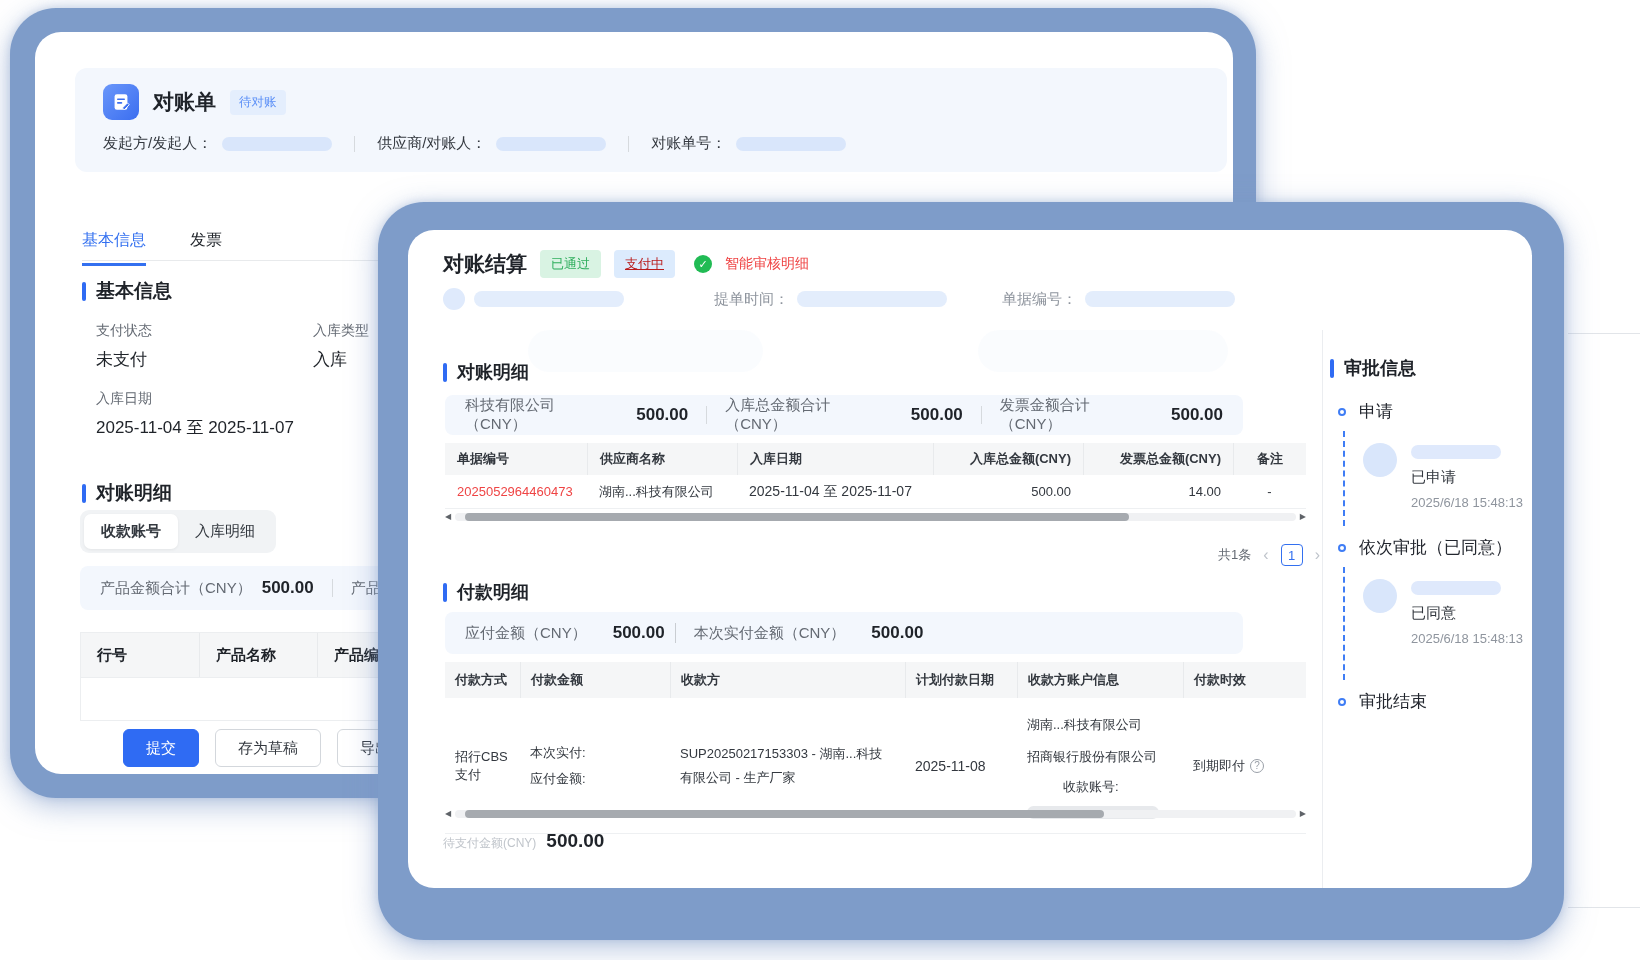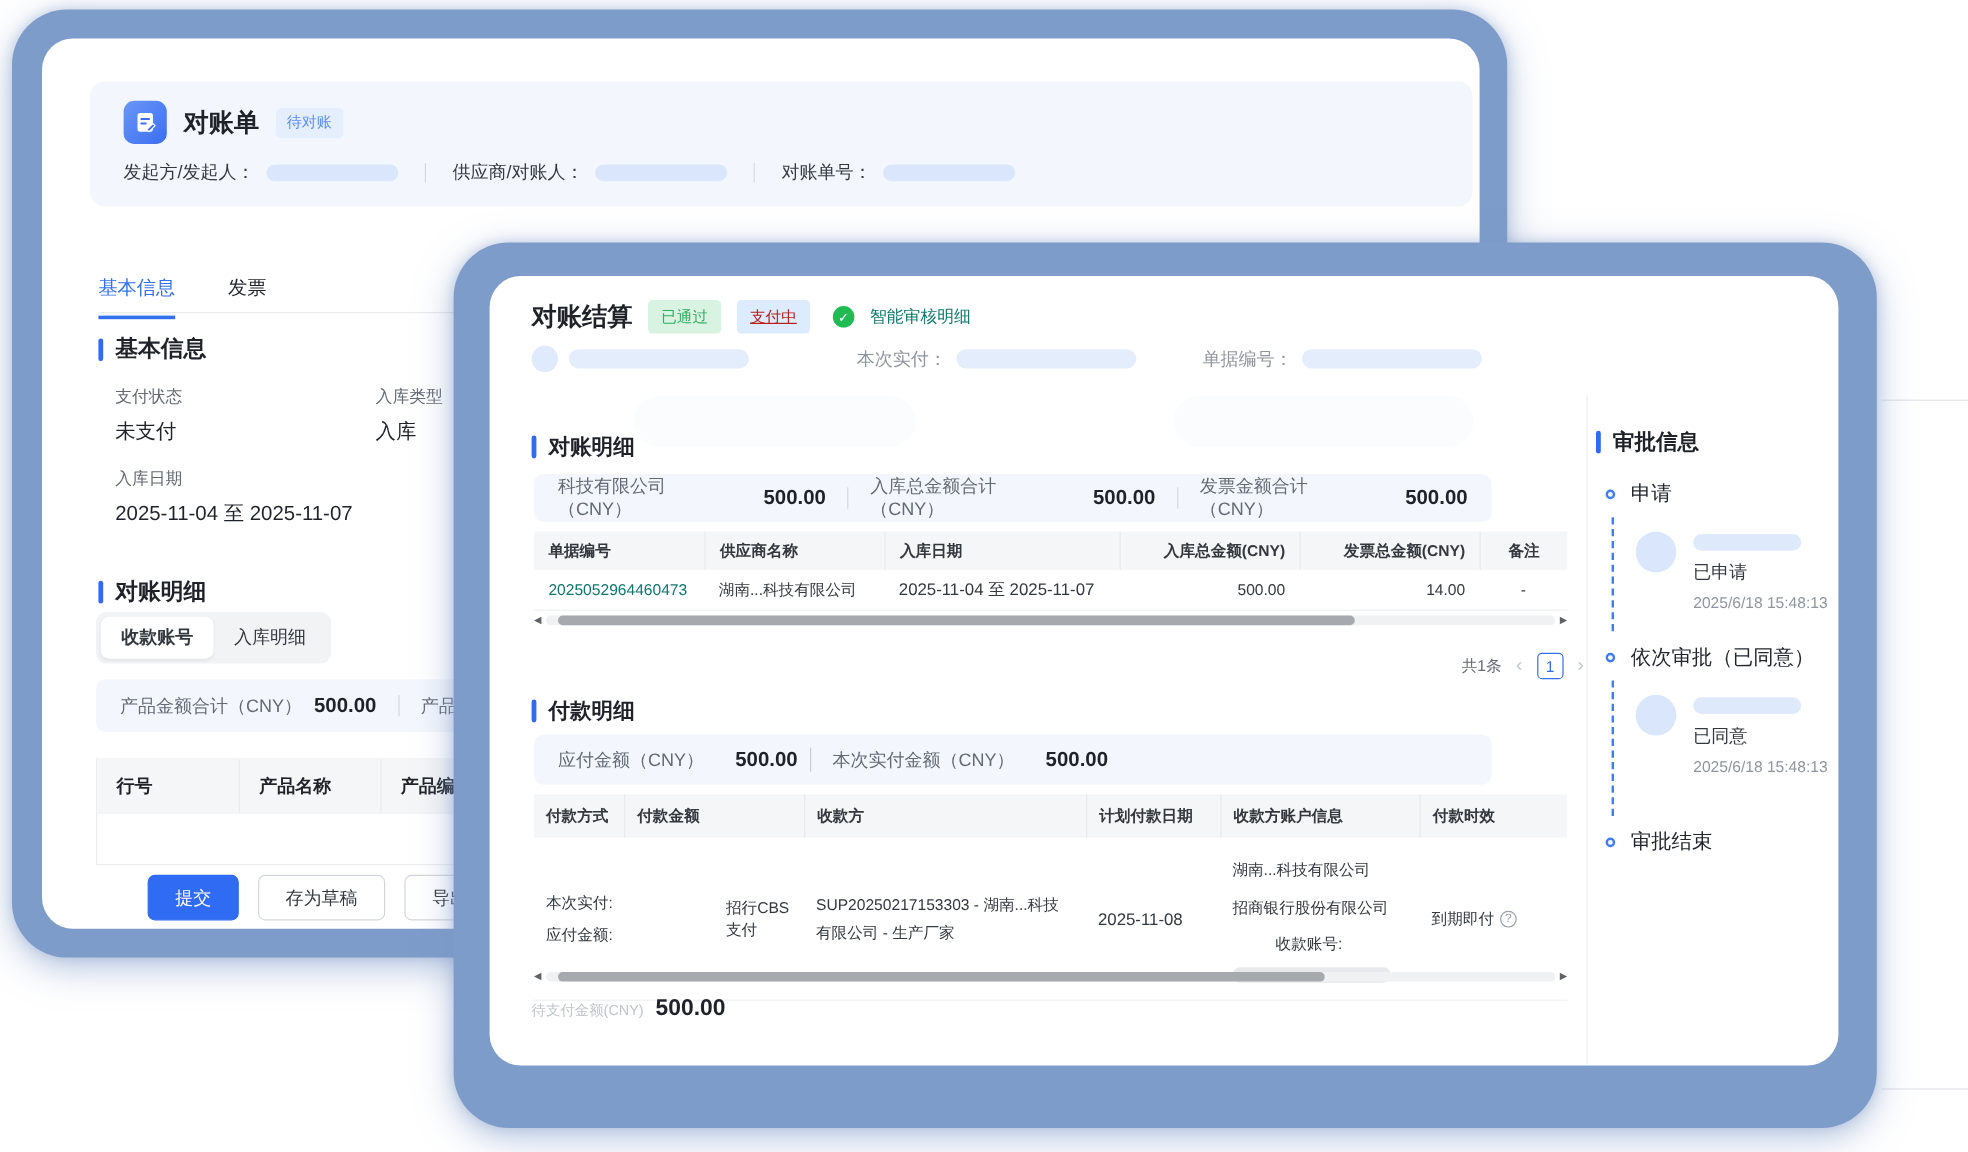--- a/index.html
+++ b/index.html
@@ -66,21 +66,21 @@
     padding:0 22px; cursor:pointer; background:#fff; border:1px solid #d3d7dc; color:#33383f; }
   .btn.primary { background:#2f6bf3; border-color:#2f6bf3; color:#fff;margin-left:43px; }
 
   
   .fc-title-row { position:absolute; left:35px; top:20px; display:flex; align-items:center; gap:13px; }
   .fc-title { font-size:21px; font-weight:bold; }
   .badge-green { background:#d9f3e3; color:#2fae5d; font-size:13px; padding:5px 11px; border-radius:4px; }
   .badge-blue { background:#dcebfd; color:#b91c1c; font-size:13px; padding:5px 11px; border-radius:4px;text-decoration:underline; }
   .check-circle { width:18px; height:18px; border-radius:50%; background:#21bb54; color:#fff; font-size:11px;
     display:flex; align-items:center; justify-content:center; font-weight:bold; margin-left:6px; }
-  .link { color:#0f766e; font-size:14px; cursor:pointer; }
+  .link { color:#ef4444; font-size:14px; cursor:pointer; }
 
   .fc-meta { position:absolute; left:35px; top:58px; display:flex; align-items:center; font-size:15px; }
   .avatar-sm { width:22px; height:22px; border-radius:50%; background:#dfeafc; }
   .meta-pill { width:150px; height:16px; background:#e3edfc; border-radius:8px; }
 
   .ghost { position:absolute; height:42px; background:#f8fafd; border-radius:21px; opacity:.65; }
 
   .fc-summary { position:absolute; height:40px; }
 
   .t1 { position:absolute; left:37px; top:213px; width:861px; font-size:13px; }
@@ -240,21 +240,21 @@
     <div class="fc-title">对账结算</div>
     <div class="badge-green">已通过</div>
     <div class="badge-blue">支付中</div>
     <div class="check-circle">✓</div>
     <div class="link">智能审核明细</div>
   </div>
 
   <div class="fc-meta">
     <div class="avatar-sm"></div>
     <div class="meta-pill" style="margin-left:9px;"></div>
-    <div class="light" style="margin-left:90px;">本次实付：</div>
+    <div class="light" style="margin-left:90px;">提单时间：</div>
     <div class="meta-pill" style="margin-left:8px;"></div>
     <div class="light" style="margin-left:55px;">单据编号：</div>
     <div class="meta-pill" style="margin-left:8px;"></div>
   </div>
 
   <div class="ghost" style="left:120px; top:100px; width:235px;"></div>
   <div class="ghost" style="left:570px; top:100px; width:250px;"></div>
 
   <div class="sec-title abs" style="left:35px; top:130px;">
     <div class="sec-bar"></div>
@@ -322,25 +322,25 @@
   <div class="t2">
     <div class="thead">
       <div class="th p0">付款方式</div>
       <div class="th p1">付款金额</div>
       <div class="th p2">收款方</div>
       <div class="th p3">计划付款日期</div>
       <div class="th p4">收款方账户信息</div>
       <div class="th p5">付款时效</div>
     </div>
     <div class="trow">
+      <div class="td p0">招行CBS支付</div>
       <div class="td p1">
         <div>本次实付:</div>
         <div style="margin-top:8px;">应付金额:</div>
       </div>
-      <div class="td p0">招行CBS支付</div>
       <div class="td p2" style="line-height:1.8;">SUP20250217153303 - 湖南...科技有限公司 - 生产厂家</div>
       <div class="td p3" style="font-size:14px;">2025-11-08</div>
       <div class="td p4">
         <div class="acct-line">湖南...科技有限公司</div>
         <div class="acct-line" style="margin-top:10px;">招商银行股份有限公司</div>
         <div class="acct-line" style="margin-top:8px;padding-left:36px;">收款账号:</div>
         <div class="acct-pill"></div>
       </div>
       <div class="td p5">
         <div style="display:flex; align-items:center;">

